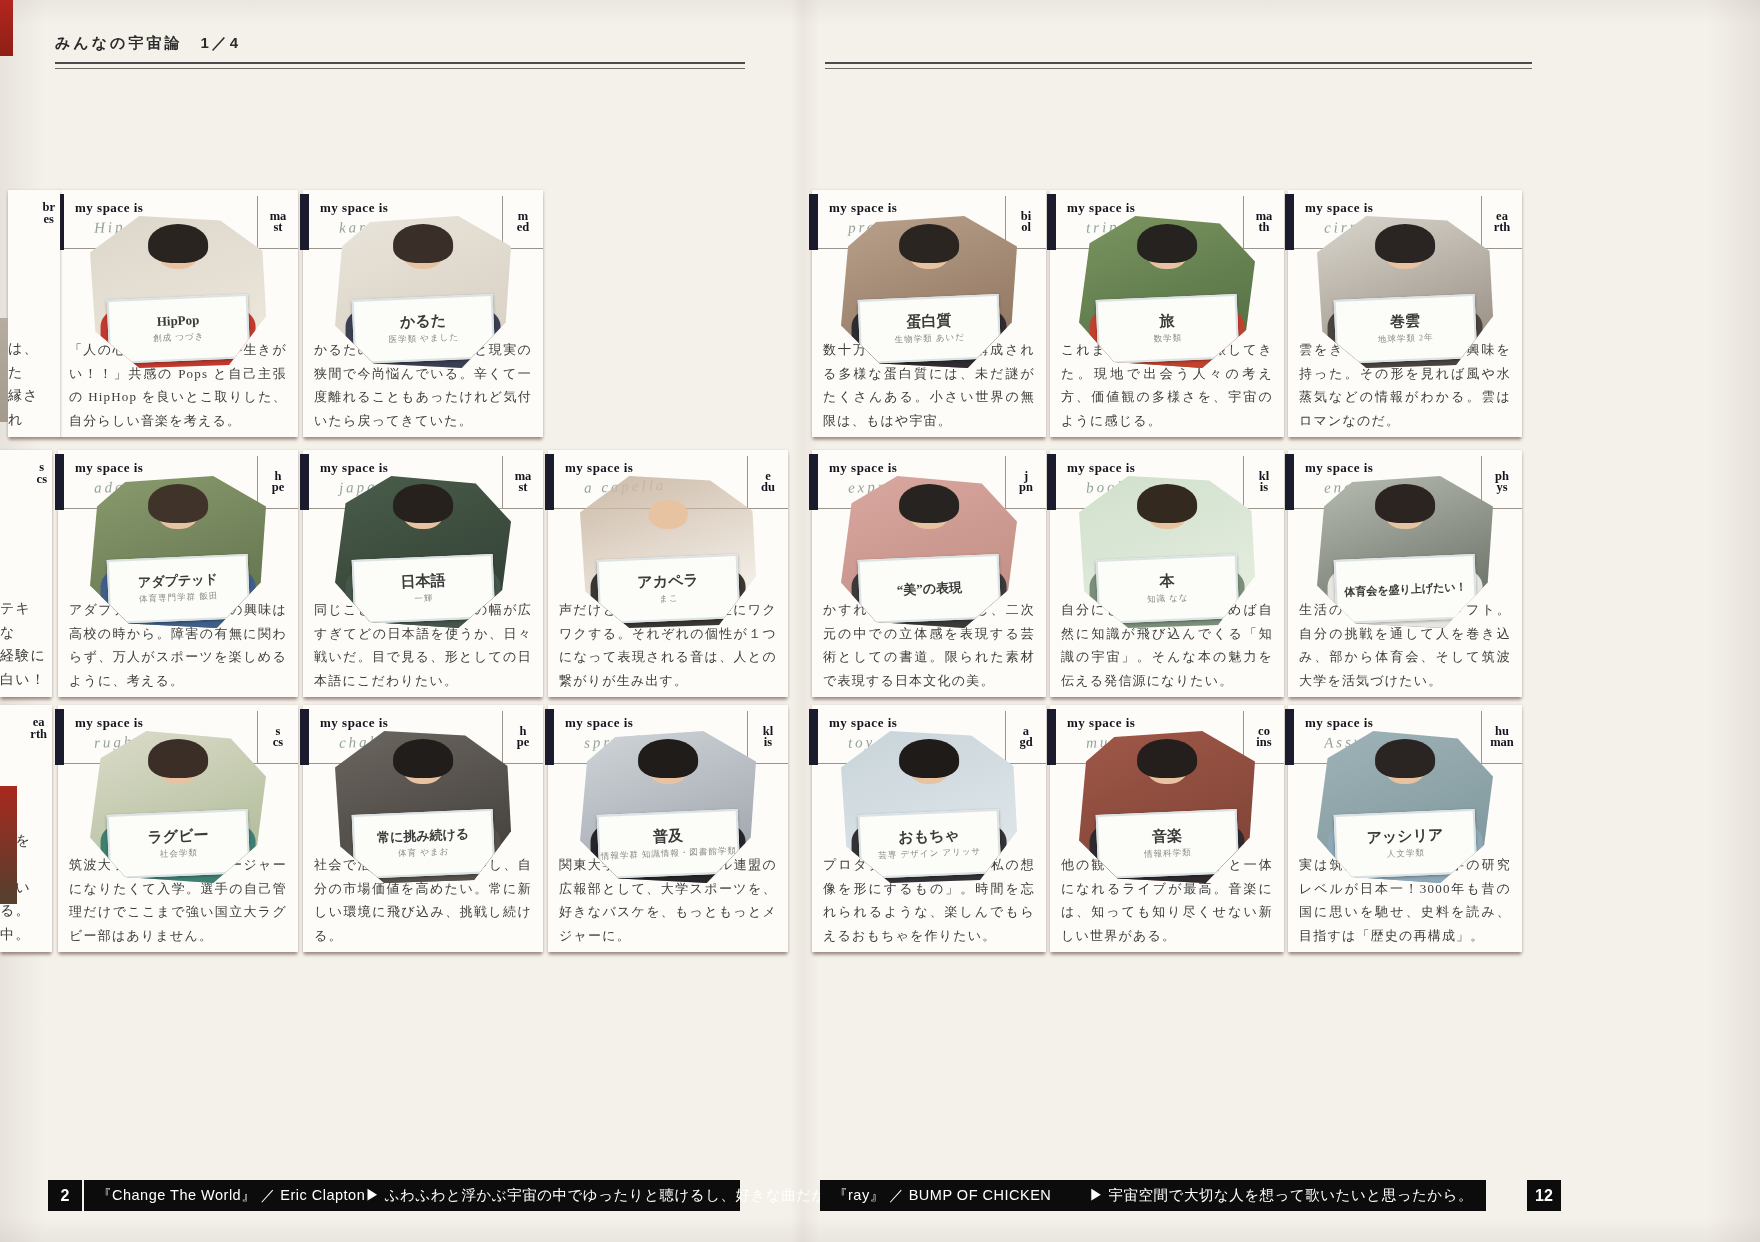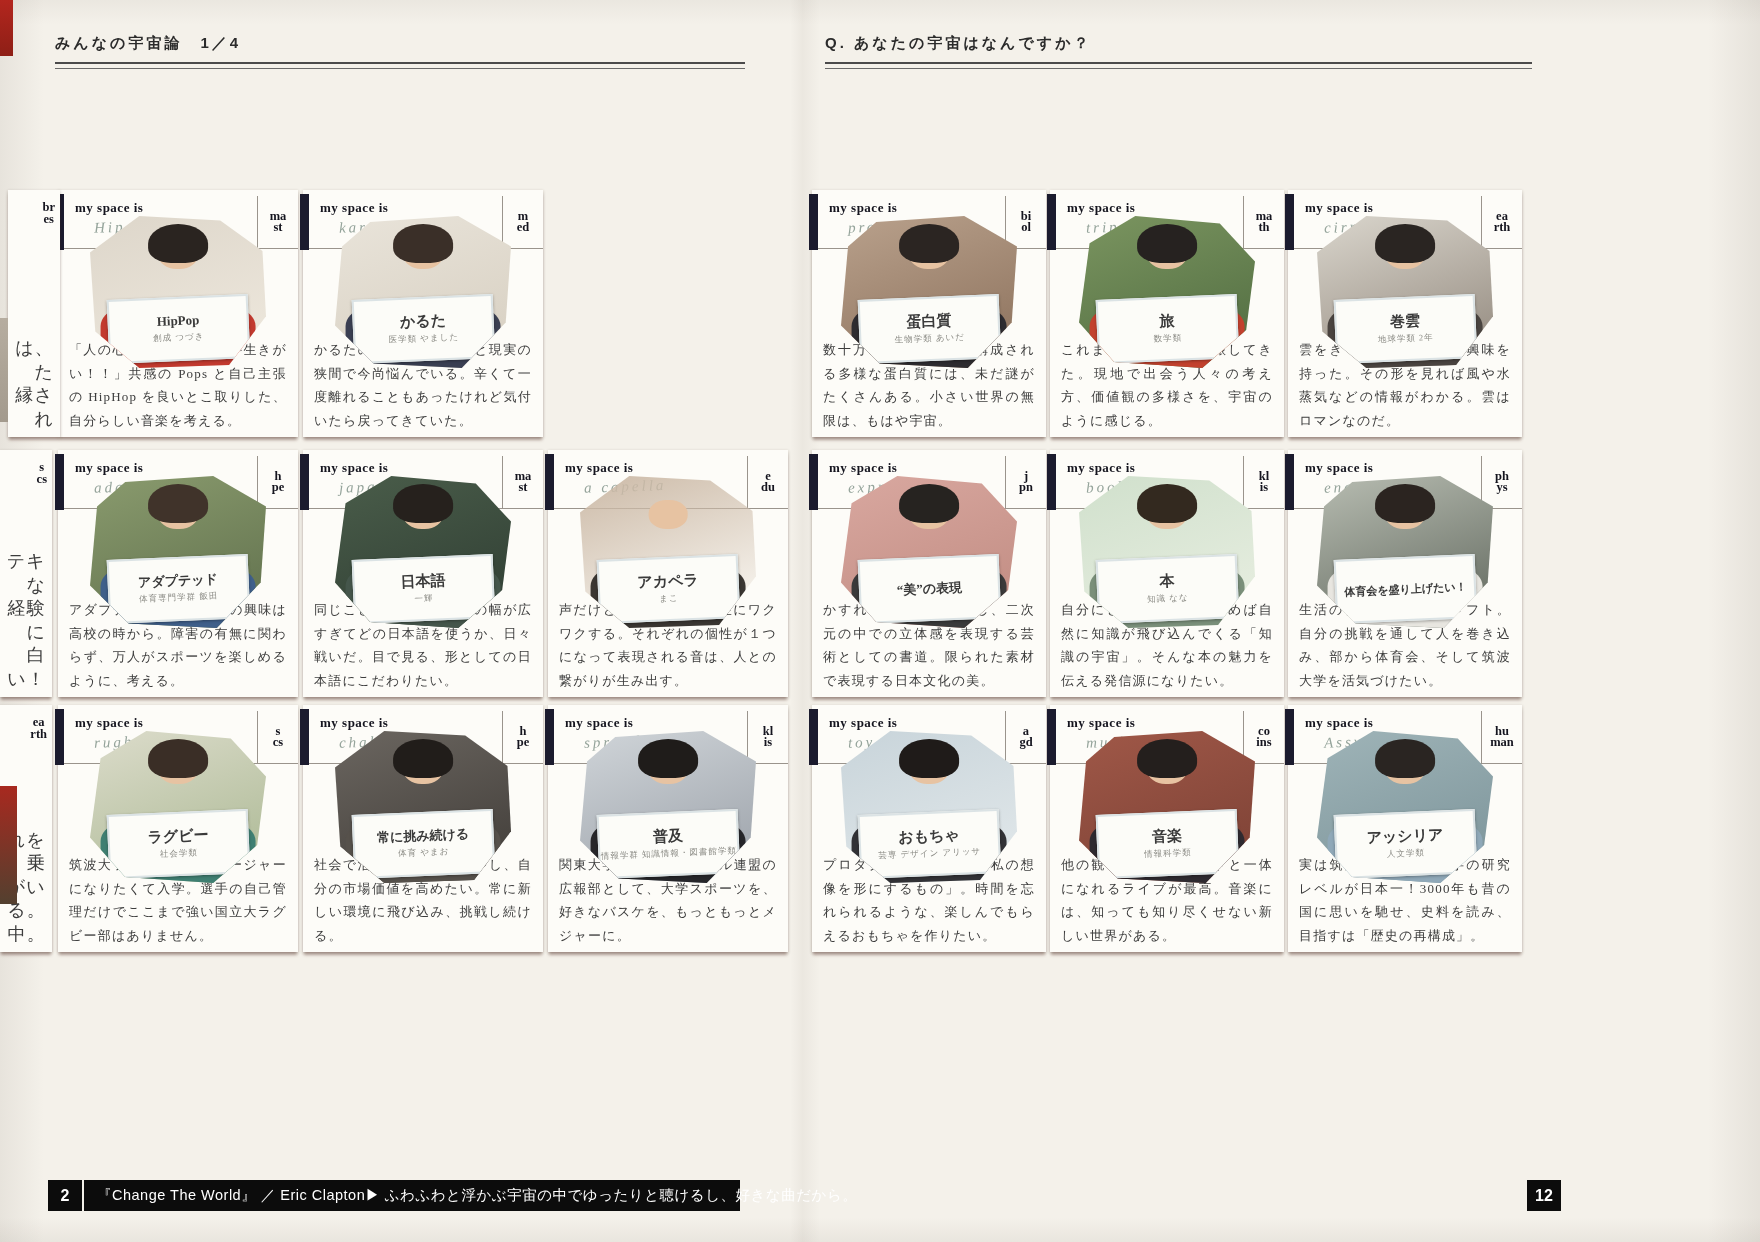--- a/index.html
+++ b/index.html
@@ -50,21 +50,21 @@
     display:flex;flex-direction:column;align-items:center;justify-content:center;z-index:4;padding:2px;box-sizing:border-box;}
   .board-label{font-weight:bold;font-size:15px;color:#3a3a3a;text-align:center;line-height:1.1;}
   .board-sub{font-size:8.5px;color:#8a8a84;margin-top:3px;letter-spacing:1px;white-space:nowrap;}
   .card-text{position:absolute;left:11px;right:11px;bottom:5px;margin:0;z-index:2;
     font-size:13px;line-height:23.5px;letter-spacing:1.2px;text-align:justify;color:#3c3c3c;}
   
   .edge-card{position:absolute;left:0;width:52px;height:247px;background:#fdfcf8;
     box-shadow:0 1px 3px rgba(50,35,25,.25),0 4px 3px -1px rgba(95,55,45,.4);}
   .edge-badge{position:absolute;top:12px;right:5px;font-weight:bold;font-size:12.5px;
     line-height:.92;text-align:center;color:#15151f;}
-  .edge-lines{position:absolute;right:6px;bottom:6px;text-align:right;font-size:18px;
+  .edge-lines{position:absolute;right:6px;bottom:6px;text-align:left;font-size:14px;
     line-height:23.5px;letter-spacing:1.2px;color:#3c3c3c;}
   .edge-sliver{position:absolute;left:0;}
   
   .footer-bar{position:absolute;top:1180px;height:31px;background:#0c0c0c;color:#fff;
     display:flex;align-items:center;justify-content:space-between;padding:0 13px;box-sizing:border-box;
     font-family:"Liberation Sans",sans-serif;font-size:14.5px;letter-spacing:.5px;}
   .bar-left{left:84px;width:656px;}
   .bar-right{left:820px;width:666px;}
   .pageno{position:absolute;top:1180px;width:34px;height:31px;background:#0c0c0c;color:#fff;
     display:flex;align-items:center;justify-content:center;
@@ -74,21 +74,20 @@
   .footer-song{white-space:nowrap;}
   .footer-comment{white-space:nowrap;}
 </style>
 </head>
 <body>
 
 <div class="spread">
 
   <div class="page-title title-left">みんなの宇宙論　1／4</div>
   <div class="head-rule rule-left"></div>
-  <div class="page-title title-right">Q. あなたの宇宙はなんですか？</div>
   <div class="head-rule rule-right"></div>
 
   <div id="cards-layer">
   <article class="card" style="left: 58px; top: 190px; width: 240px; height: 247px;">
     <div class="card-head">
       <span class="head-bar"></span>
       <div class="head-main">
         <div class="head-label">my space is</div>
         <div class="handwriting">Hip Pop</div>
       </div>
@@ -563,15 +562,19 @@
       <div class="edge-sliver" style="top: 0px; width: 13px; height: 56px; background: linear-gradient(rgb(179, 38, 30), rgb(142, 31, 22));"></div>
       <div class="edge-sliver" style="top: 318px; width: 8px; height: 104px; background: linear-gradient(rgb(182, 173, 160), rgb(163, 154, 141));"></div>
       <div class="edge-sliver" style="top: 786px; width: 17px; height: 118px; background: linear-gradient(rgb(168, 41, 31), rgb(83, 64, 47));"></div>
     </div>
 
   <div class="pageno pn-left">2</div>
   <div class="footer-bar bar-left">
     <span class="footer-song">『Change The World』 ／ Eric Clapton</span>
     <span class="footer-comment">▶ ふわふわと浮かぶ宇宙の中でゆったりと聴けるし、好きな曲だから。</span>
   </div>
+  <div class="footer-bar bar-right">
+    <span class="footer-song">『ray』 ／ BUMP OF CHICKEN</span>
+    <span class="footer-comment">▶ 宇宙空間で大切な人を想って歌いたいと思ったから。</span>
+  </div>
   <div class="pageno pn-right">12</div>
 
 </div>
 
 </body></html>

